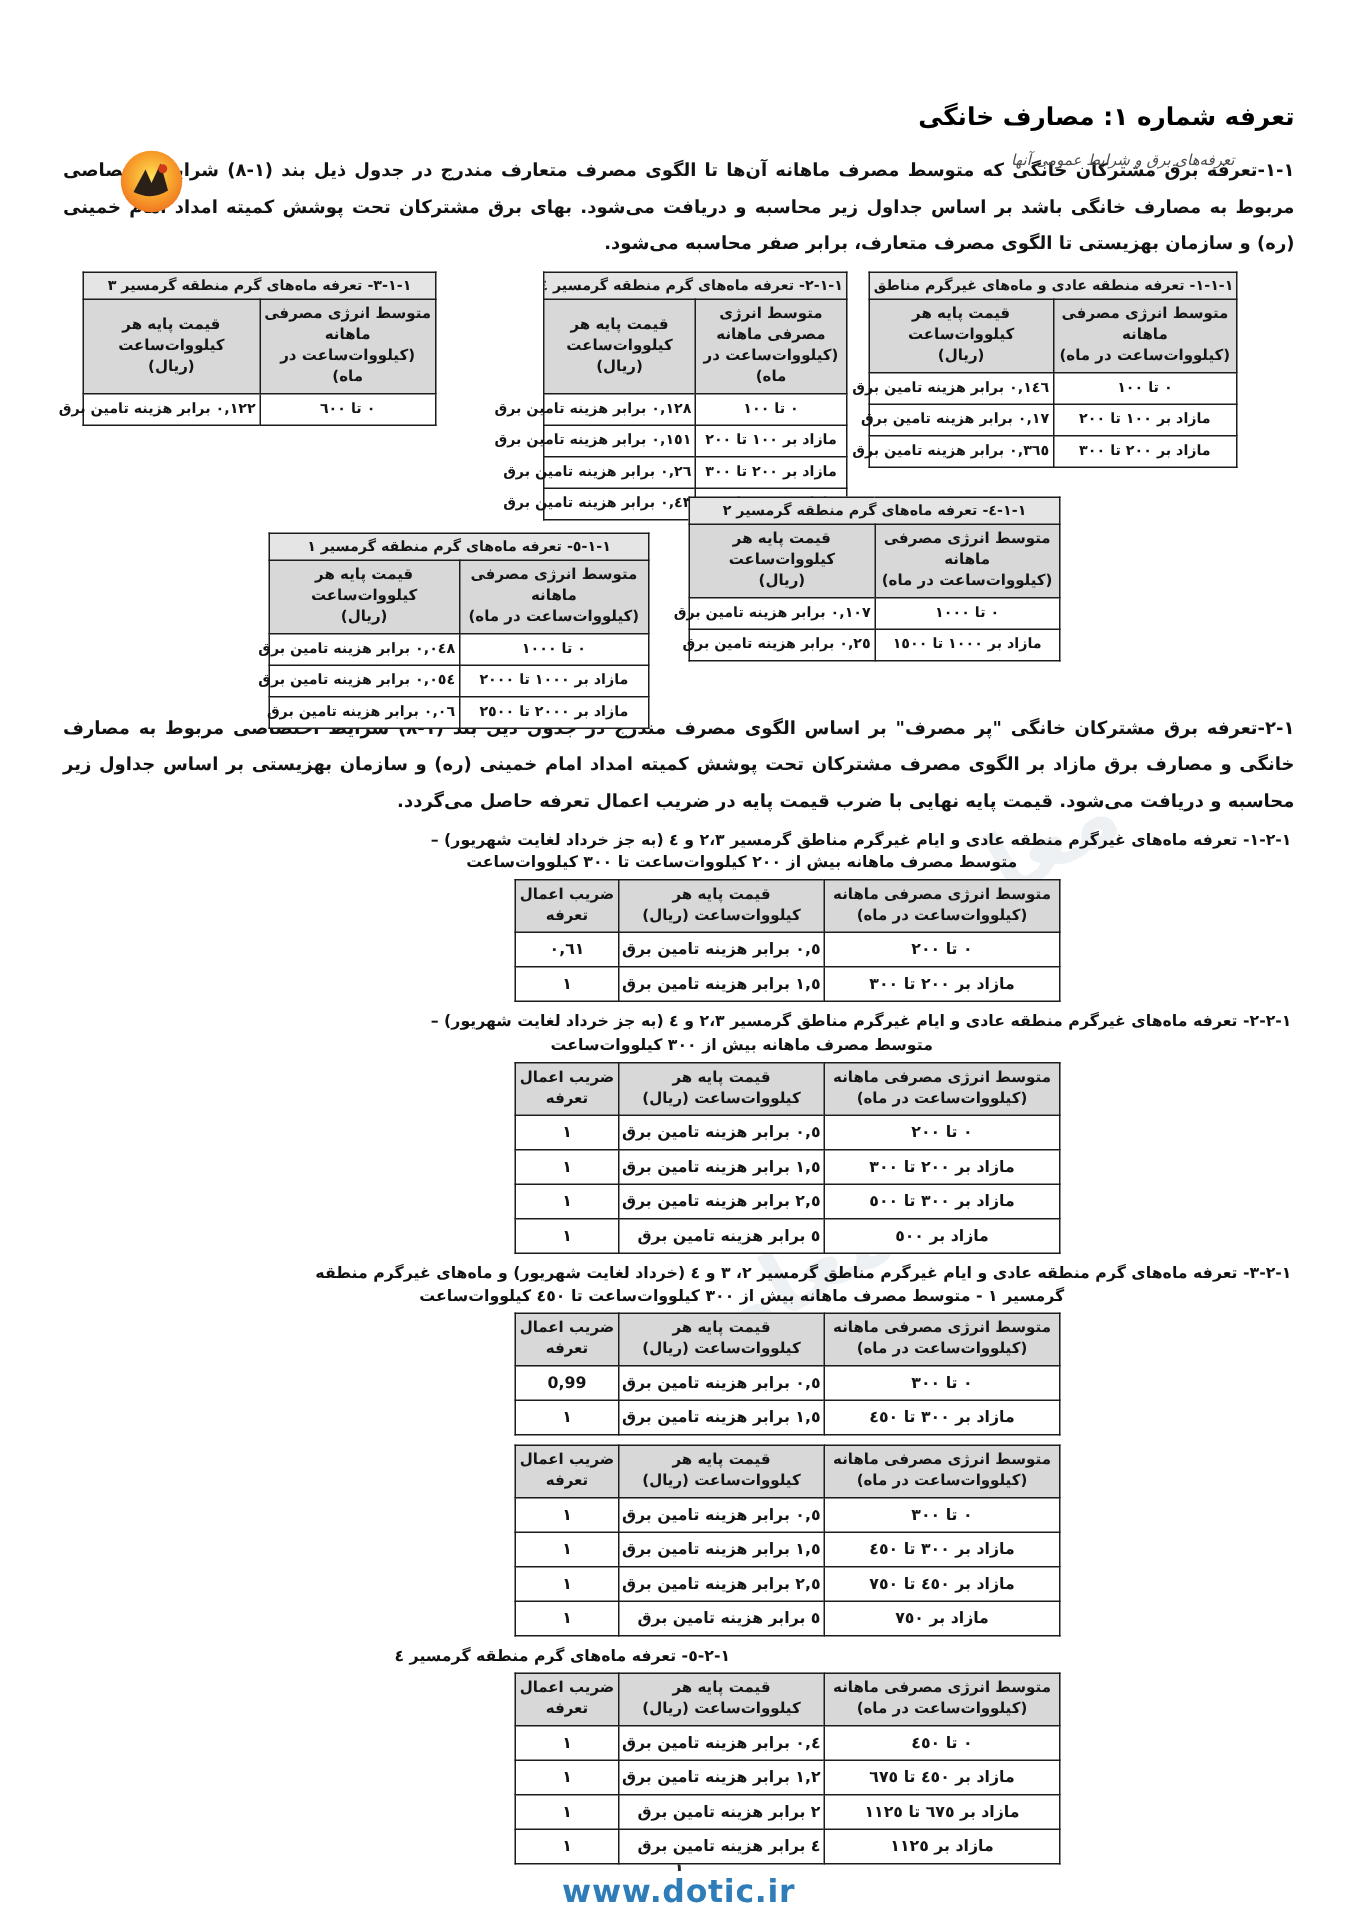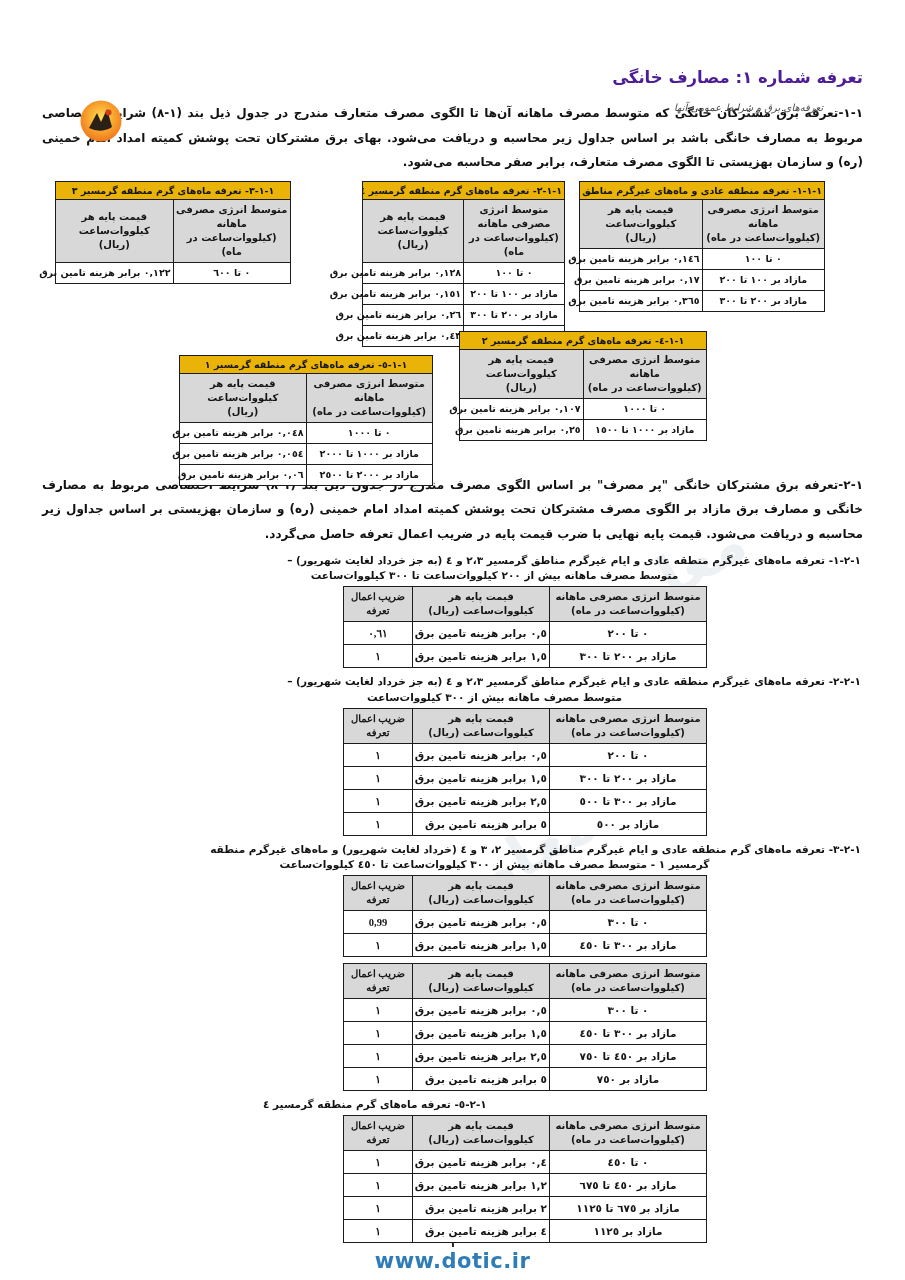--- a/index.html
+++ b/index.html
@@ -7,29 +7,29 @@
     width:905px;height:1280px;position:relative;overflow:hidden;
     background:#ffffff;color:#151515;
     font-family:"DejaVu Sans",sans-serif;
     direction:rtl;
   }
   .page{position:relative;width:905px;height:1280px;padding:26px 38px 0 38px;box-sizing:border-box;}
 
   
   .logo{position:absolute;top:30px;left:40px;width:46px;height:46px;}
   .hdr-note{position:absolute;top:34px;left:0;right:44px;text-align:right;font-size:10px;color:#4a4a4a;font-style:italic;}
-  .doc-title{margin:42px 4px 0 0;text-align:right;font-size:16.5px;font-weight:bold;color:#4c1d95;}
+  .doc-title{margin:42px 4px 0 0;text-align:right;font-size:16.5px;font-weight:bold;color:#000000;}
 
   
   .para{margin:14px 4px 0 4px;font-size:12px;font-weight:bold;line-height:2.05;text-align:justify;color:#121212;}
 
   
   table.tbl{border-collapse:collapse;table-layout:fixed;background:#fff;}
   table.tbl th,table.tbl td{border:1.4px solid #1c1c1c;font-weight:bold;text-align:center;vertical-align:middle;}
-  table.tbl .cap{background:#eab308;font-size:9.5px;padding:3px 2px;white-space:nowrap;overflow:hidden;}
+  table.tbl .cap{background:#e5e5e5;font-size:9.5px;padding:3px 2px;white-space:nowrap;overflow:hidden;}
   table.tbl th.hdr{background:#d8d8d8;font-size:10px;line-height:1.4;padding:3px 2px;}
   table.tbl th.hdr .l1,.tbl th.hdr .l2{display:block;}
 
   
   .a-zone{position:relative;height:278px;margin-top:6px;}
   .tbl-a{position:absolute;}
   .tbl-a td{font-size:9.5px;padding:3px 2px;white-space:nowrap;height:14px;}
   #t1{top:0;right:42px;width:246px;}
   #t2{top:0;right:302px;width:203px;}
   #t3{top:0;right:576px;width:236px;}
@@ -40,21 +40,21 @@
 
   
   .b-cap{font-size:10.5px;font-weight:bold;line-height:1.5;text-align:right;margin:6px 6px 2px 0;color:#121212;}
   .b-cap .line2{display:block;text-align:center;margin-left:90px;}
   .b-sec-last .b-cap{margin-left:225px;text-align:left;}
   .tbl-b{width:352px;margin:1px 160px 6px auto;}
   .tbl-b th.hdr{font-size:10.3px;padding:4px 2px;}
   .tbl-b td{font-size:10.5px;padding:3.5px 2px;white-space:nowrap;height:15px;}
   .tbl-b .c-energy{width:152px;}
   .tbl-b .c-price{width:132px;padding-left:48px;}
-  .tbl-b .c-coef{width:64px;font-family:Liberation Serif, serif;}
+  .tbl-b .c-coef{width:64px;}
 
   
   .wm{position:absolute;color:#7d8fa0;opacity:.12;font-size:58px;font-weight:bold;transform:rotate(-30deg);pointer-events:none;z-index:0;}
   .wm1{top:555px;right:150px;}
   .wm2{top:835px;right:300px;}
 
   
   .footer{position:absolute;left:0;right:0;bottom:6px;text-align:center;}
   .page-num{font-size:11px;font-weight:bold;color:#222;display:block;line-height:1;}
   .website{font-size:21px;font-weight:bold;letter-spacing:.5px;direction:ltr;unicode-bidi:embed;text-decoration:none;display:inline-block;line-height:1.2;}

